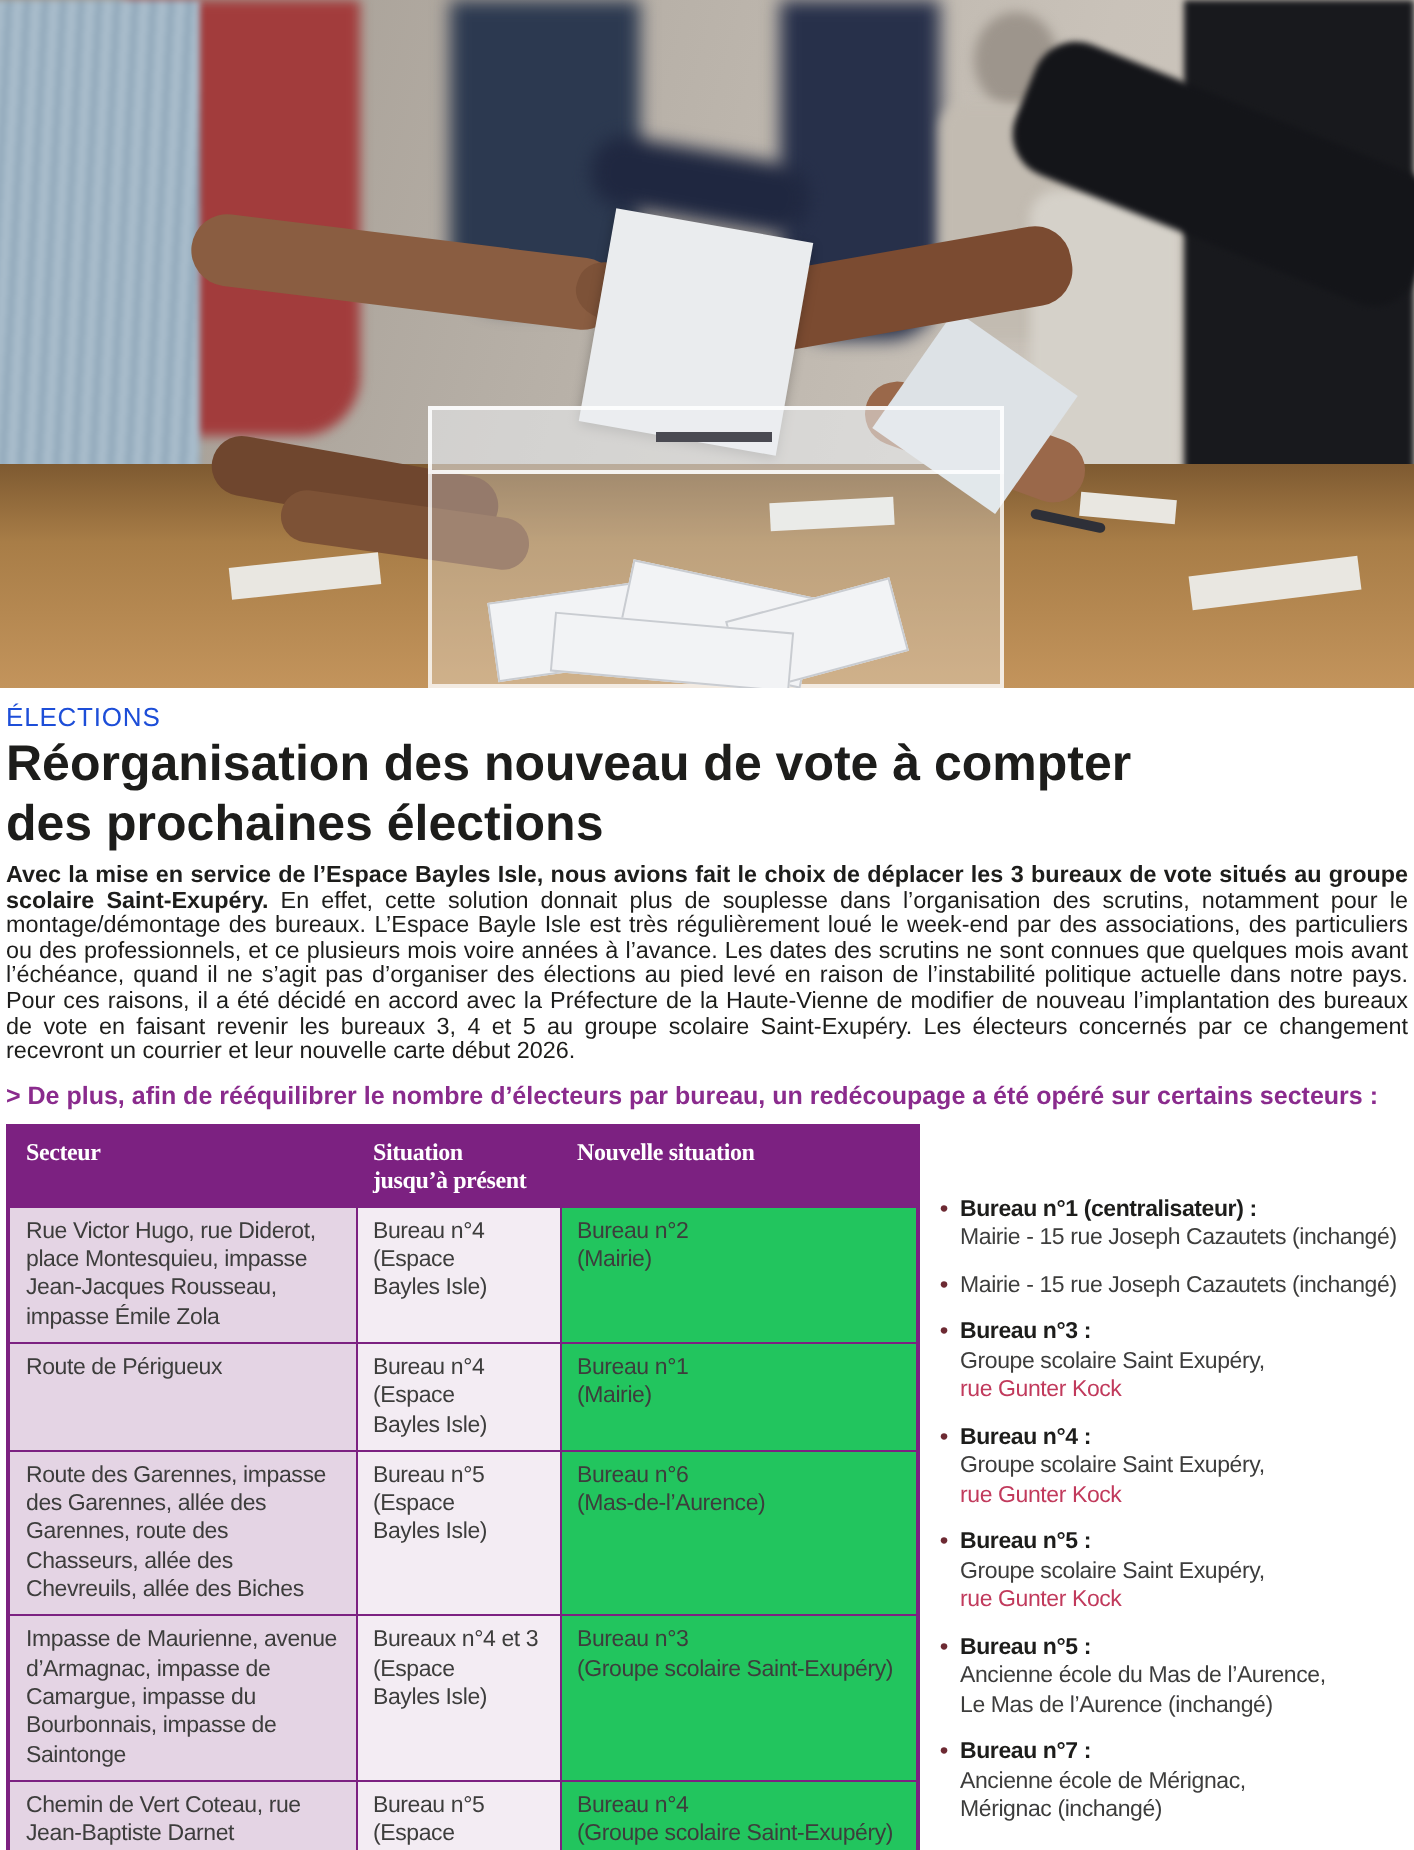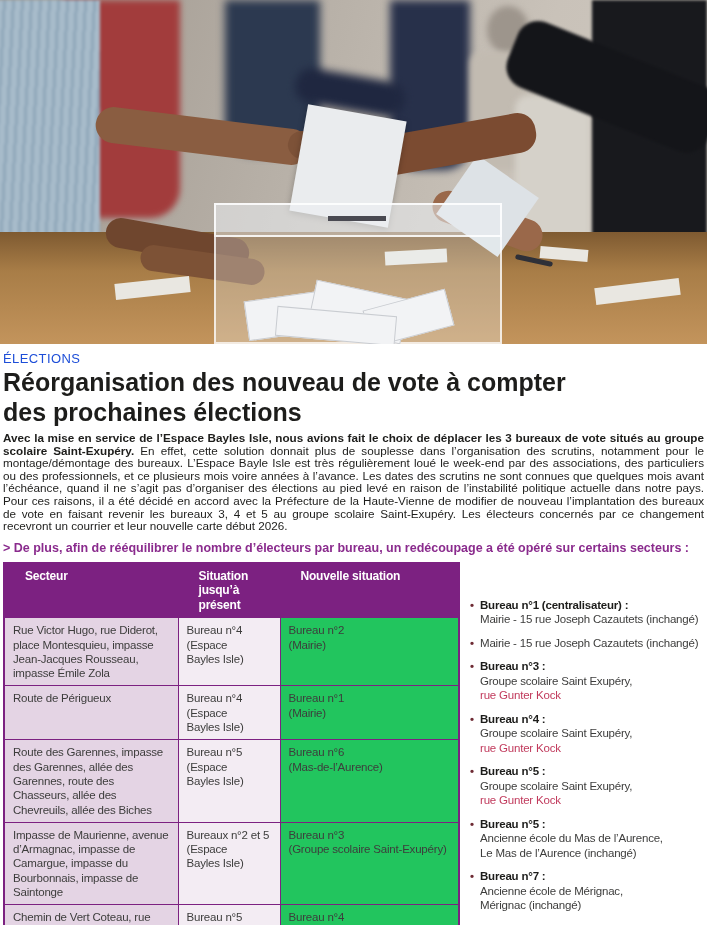--- a/index.html
+++ b/index.html
@@ -50,22 +50,22 @@
   .intro { font-size:11.7px; line-height:12.6px; text-align:justify; color:#1d1d1b; }
   .intro b { font-weight:700; }
   .lead { font-size:12.5px; line-height:14px; font-weight:700; color:#8a2b8d; margin:8px 0 7px 0; }
 
   .main-cols { display:flex; gap:10px; align-items:flex-start; }
 
   
   table.reorg { border-collapse:collapse; width:455px; table-layout:fixed;
     border:2px solid #7c2181; font-size:11.5px; letter-spacing:-.2px; }
   table.reorg th { background:#7c2181; color:#fff; font-weight:700; text-align:left;
-    vertical-align:top; padding:5px 20px; font-size:12px; line-height:14.5px; white-space:pre-line;
-    border:1px solid #7c2181; }
+    vertical-align:top; padding:5px 8px; font-size:12px; line-height:14.5px; white-space:pre-line;
+    border:1px solid #7c2181;font-family:Liberation Serif, serif; }
   table.reorg td { border:1px solid #7c2181; vertical-align:top; padding:5px 8px;
     color:#3d3d3c; line-height:14.3px; }
   td.c-sect { background:#e4d4e4; }
   td.c-sit  { background:#f3ecf3; white-space:pre-line; }
   td.c-new  { background:#22c55e; white-space:pre-line; }
   .w1{width:174px;} .w2{width:102px;} .w3{width:179px;}
 
   
   .bureaux { margin-top:36px; flex:1; font-size:11.5px; letter-spacing:-.2px; line-height:14.5px; }
   .bureau-item { display:flex; margin-bottom:9px; }
@@ -155,21 +155,21 @@
           <tr>
             <td class="c-sect">Route des Garennes, impasse des Garennes, allée des Garennes, route des Chasseurs, allée des Chevreuils, allée des Biches</td>
             <td class="c-sit">Bureau n°5
 (Espace
 Bayles Isle)</td>
             <td class="c-new">Bureau n°6
 (Mas-de-l’Aurence)</td>
           </tr>
           <tr>
             <td class="c-sect">Impasse de Maurienne, avenue d’Armagnac, impasse de Camargue, impasse du Bourbonnais, impasse de Saintonge</td>
-            <td class="c-sit">Bureaux n°2 et 5
+            <td class="c-sit">Bureaux n°4 et 3
 (Espace
 Bayles Isle)</td>
             <td class="c-new">Bureau n°3
 (Groupe scolaire Saint-Exupéry)</td>
           </tr>
           <tr>
             <td class="c-sect">Chemin de Vert Coteau, rue Jean-Baptiste Darnet</td>
             <td class="c-sit">Bureau n°5
 (Espace
 Bayles Isle)</td>

